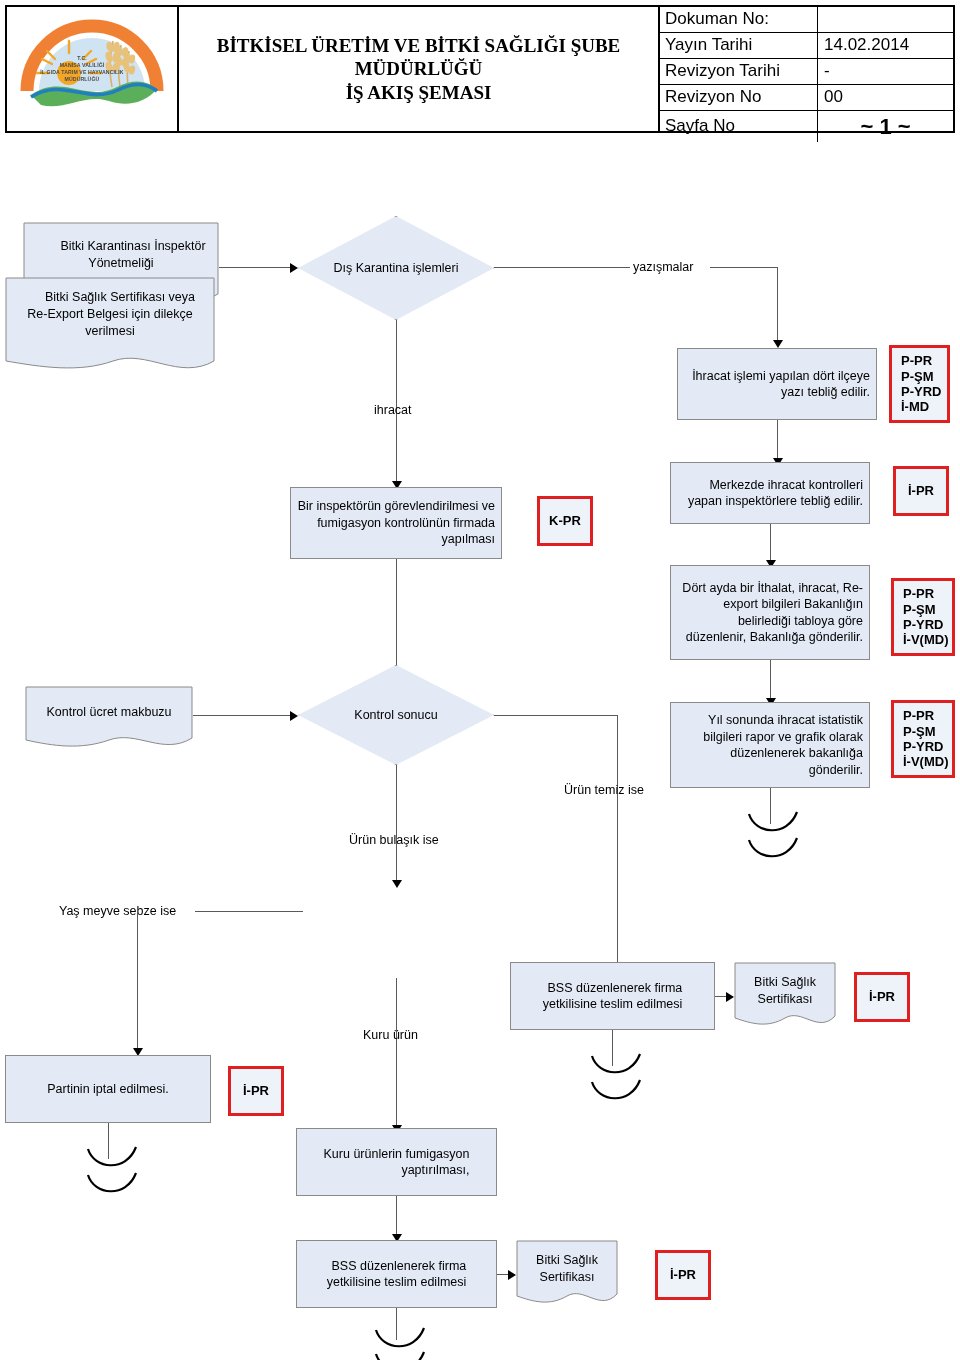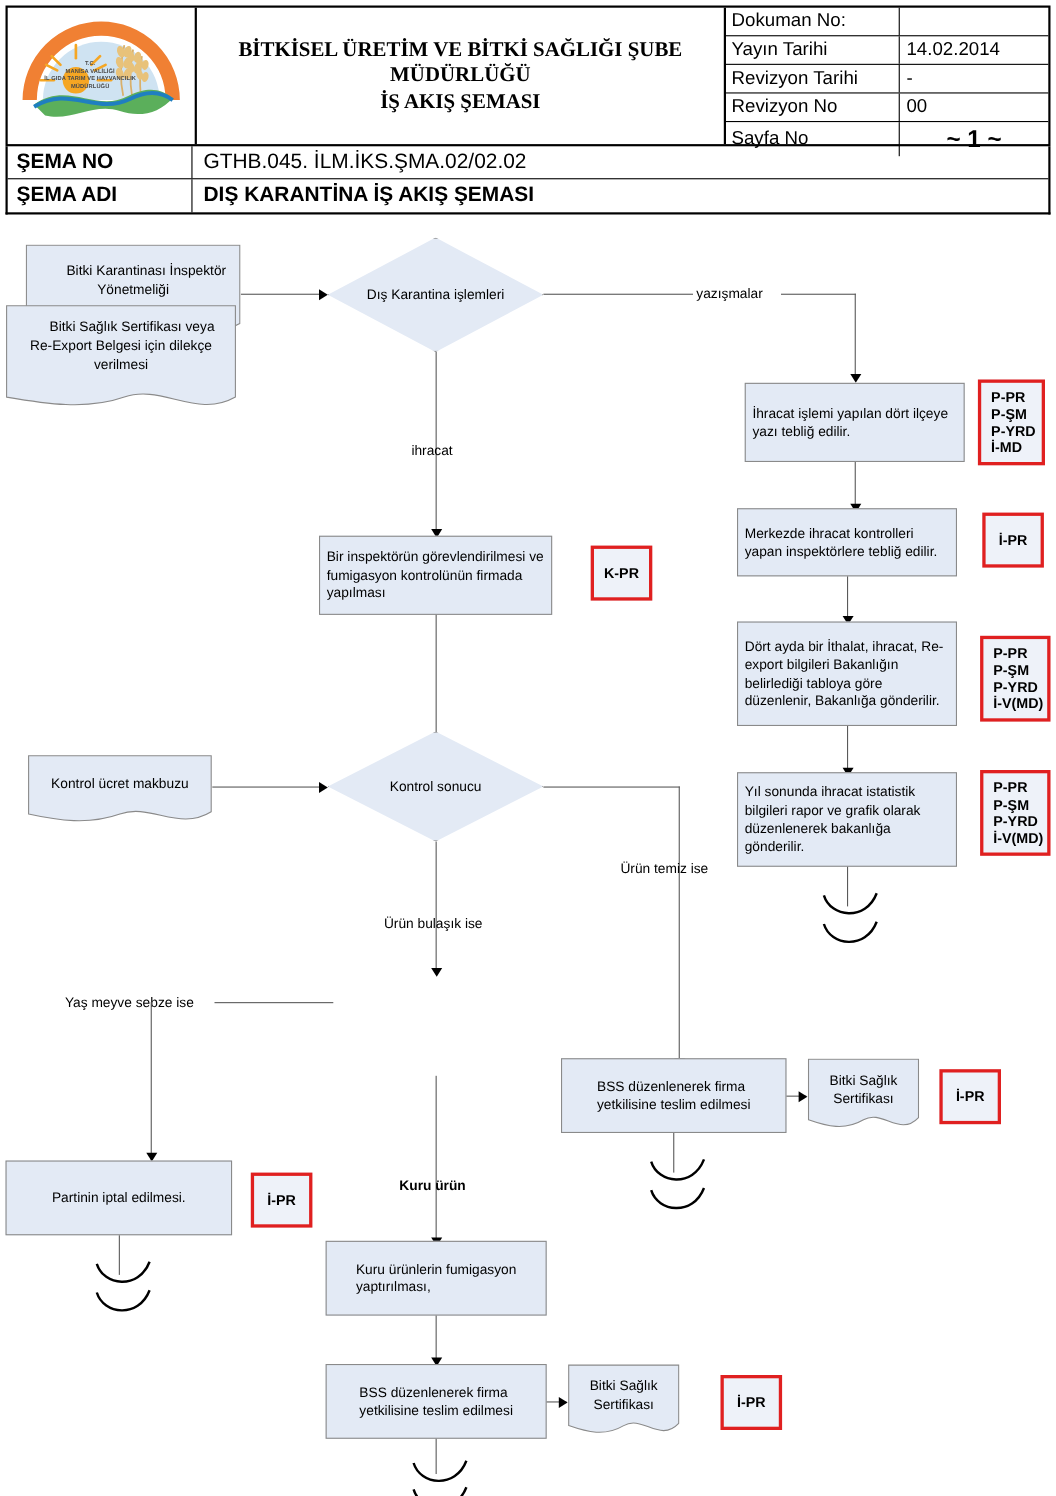--- a/index.html
+++ b/index.html
@@ -34,21 +34,21 @@
   .sch-v.bold{font-weight:bold;}
 
   
   .logo{position:absolute;left:50%;top:4px;transform:translateX(-50%);width:150px;height:120px;}
   .logo-cap{position:absolute;left:6px;top:48px;width:138px;text-align:center;
      font-size:5.2px;font-weight:bold;color:#4a4a4a;line-height:1.35;letter-spacing:.1px;}
 
   
   .flow{position:absolute;left:0;top:0;width:960px;height:1360px;}
   .node{position:absolute;box-sizing:border-box;background:#e3eaf5;border:1px solid #8a8a8a;
-     display:flex;align-items:center;justify-content:center;text-align:left;
+     display:flex;align-items:center;justify-content:center;text-align:right;
      font-size:12.5px;line-height:1.32;padding:2px 6px;}
   .diamond{position:absolute;display:flex;align-items:center;justify-content:center;
      text-align:center;font-size:12.5px;line-height:1.32;}
   .diamond > .dshape{position:absolute;inset:0;background:#e3eaf5;
      border:1px solid #8a8a8a;
      clip-path:polygon(50% 0,100% 50%,50% 100%,0 50%);}
   .diamond > .dtext{position:relative;z-index:2;padding:0 10px;}
   .docshape{position:absolute;}
   .docshape .dtxt{position:absolute;left:0;right:0;text-align:center;font-size:12.5px;line-height:1.32;z-index:3;}
   .badge{position:absolute;box-sizing:border-box;border:3px solid #e02020;background:#eef2f9;
@@ -144,30 +144,20 @@
         <div class="meta-k">Revizyon No</div>
         <div class="meta-v">00</div>
       </div>
       <div class="meta-row">
         <div class="meta-k">Sayfa No</div>
         <div class="meta-v">~ 1 ~</div>
       </div>
     </div>
   </div>
 
-  <div class="hdr-bot">
-    <div class="sch-row">
-      <div class="sch-k">ŞEMA NO</div>
-      <div class="sch-v">GTHB.045.  İLM.İKS.ŞMA.02/02.02</div>
-    </div>
-    <div class="sch-row">
-      <div class="sch-k">ŞEMA ADI</div>
-      <div class="sch-v bold">DIŞ KARANTİNA İŞ AKIŞ ŞEMASI</div>
-    </div>
-  </div>
 </div>
 
 <div class="flow">
 
   <div class="docshape" style="left:23px;top:222px;width:196px;height:88px;">
     <svg width="196" height="88" viewBox="0 0 196 88" style="position:absolute;left:0;top:0;">
       <path d="M1 1 H195 V72 C160 92 130 62 98 74 C66 86 34 80 1 74 Z" fill="#e3eaf5" stroke="#8a8a8a" stroke-width="1"></path>
     </svg>
     <div class="dtxt" style="top:16px;padding-left:24px;">Bitki Karantinası İnspektör</div>
     <div class="dtxt" style="top:33px;">Yönetmeliği</div>
@@ -282,21 +272,21 @@
   <div class="lbl" style="left:349px;top:832px;">Ürün bulaşık ise</div>
   <div class="arrow-d" style="left:392px;top:880px;"></div>
 
 
   <div class="ln lnh" style="left:195px;top:911px;width:108px;"></div>
   <div class="lbl" style="left:59px;top:903px;">Yaş meyve sebze ise</div>
   <div class="ln lnv" style="left:137px;top:911px;height:144px;"></div>
   <div class="arrow-d" style="left:133px;top:1048px;"></div>
 
   <div class="ln lnv" style="left:396px;top:978px;height:153px;"></div>
-  <div class="lbl" style="left:363px;top:1070px;font-weight:bold;">Kuru ürün</div>
+  <div class="lbl" style="left:363px;top:1027px;">Kuru ürün</div>
   <div class="arrow-d" style="left:392px;top:1125px;"></div>
 
   <div class="node" style="left:510px;top:962px;width:205px;height:68px;">
     <div>
       <div>BSS düzenlenerek firma</div>
       <div>yetkilisine teslim edilmesi</div>
     </div>
   </div>
   <div class="ln lnh" style="left:715px;top:996px;width:18px;"></div>
   <div class="arrow-r" style="left:726px;top:992px;"></div>

